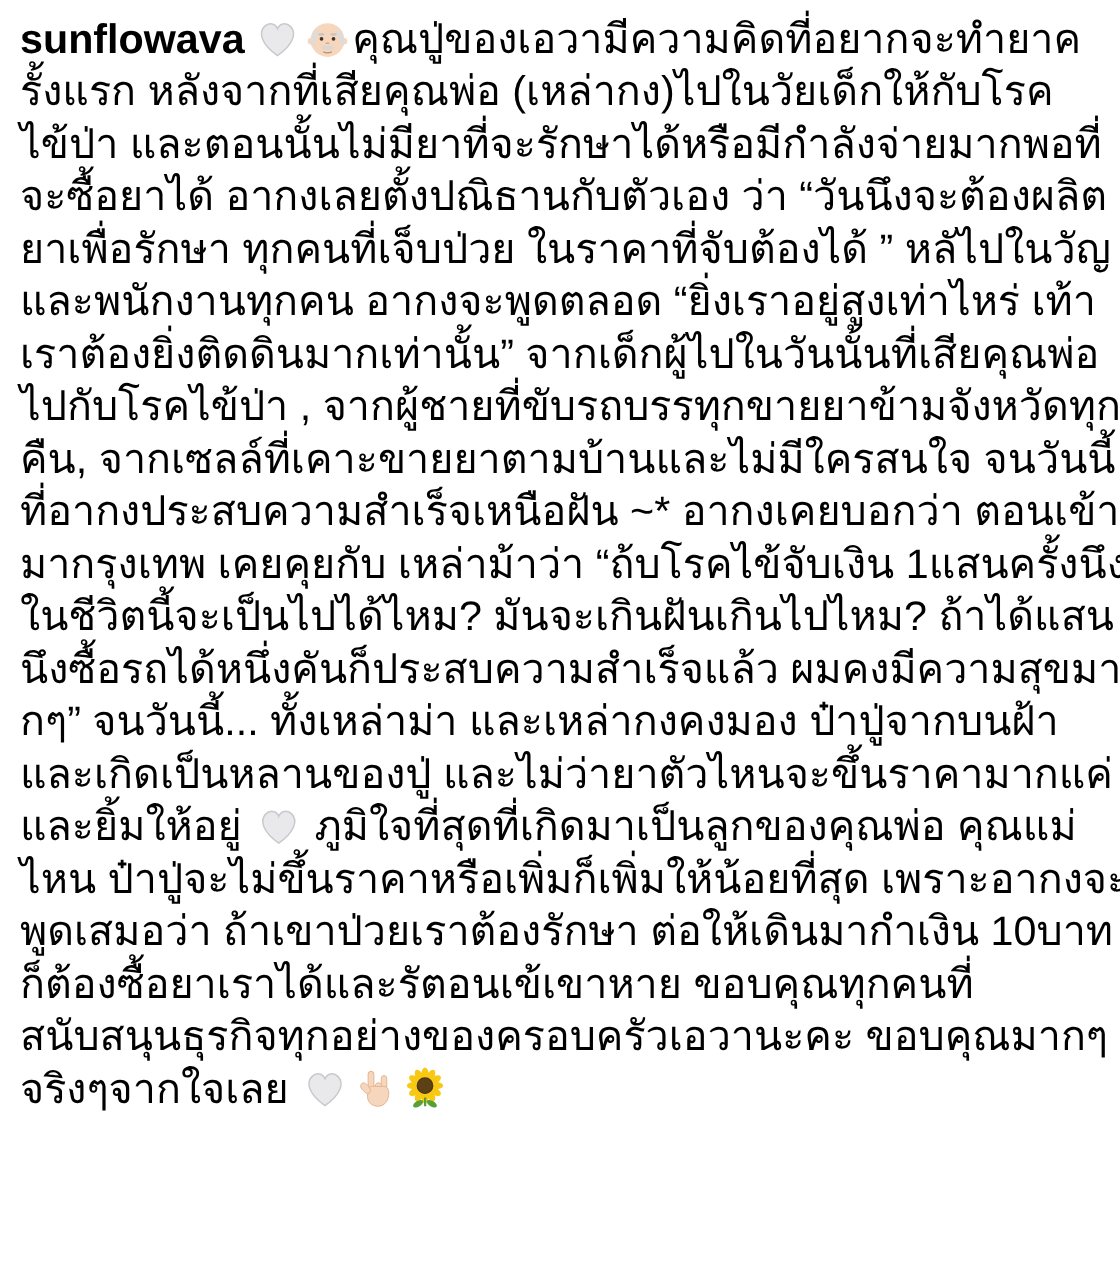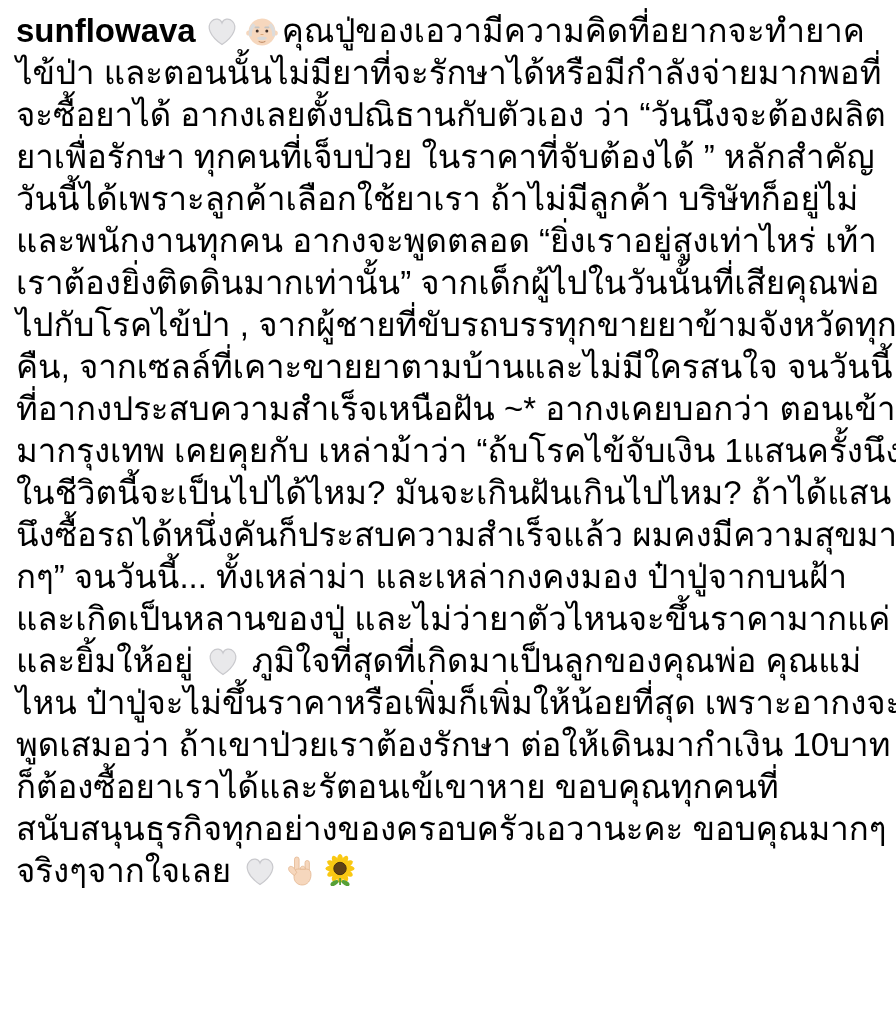--- a/index.html
+++ b/index.html
@@ -37,24 +37,24 @@
     <path d="M31 23.5c.8-5-.6-10-4-13.2l-2.6 2.2c2.8 2.5 4.2 6.5 3.8 10.7z" fill="#dcdcdc"></path>
     <rect x="10.6" y="13.6" width="5" height="1.7" rx="0.85" fill="#c4c4c4"></rect>
     <rect x="20.4" y="13.6" width="5" height="1.7" rx="0.85" fill="#c4c4c4"></rect>
     <circle cx="13.2" cy="18" r="1.5" fill="#40322c"></circle>
     <circle cx="22.8" cy="18" r="1.5" fill="#40322c"></circle>
     <path d="M17 21.5h2" stroke="#d9a87c" stroke-width="1.2" stroke-linecap="round"></path>
     <path d="M12.8 25c1.6-1.6 3.4-1.3 5.2-1.3s3.6-.3 5.2 1.3c-1.3 1.7-3.1 2.1-5.2 2.1s-3.9-.4-5.2-2.1z" fill="#d8d8d8"></path>
     <path d="M15 28.6c1.9 1 4.1 1 6 0" stroke="#b9835c" stroke-width="1" fill="none" stroke-linecap="round"></path>
   </svg>
 </span><span>คุณปู่ของเอวามีความคิดที่อยากจะทำยาค</span></div>
+      <div class="line"><span>รั้งแรก หลังจากที่เสียคุณพ่อ (เหล่ากง)ไปในวัยเด็กให้กับโรค</span></div>
       <div class="line"><span>ไข้ป่า และตอนนั้นไม่มียาที่จะรักษาได้หรือมีกำลังจ่ายมากพอที่</span></div>
       <div class="line"><span>จะซื้อยาได้ อากงเลยตั้งปณิธานกับตัวเอง ว่า “วันนึงจะต้องผลิต</span></div>
-      <div class="line"><span>ยาเพื่อรักษา ทุกคนที่เจ็บป่วย ในราคาที่จับต้องได้ ” หลักสำคัญ</span></div>
-      <div class="line"><span>วันนี้ได้เพราะลูกค้าเลือกใช้ยาเรา ถ้าไม่มีลูกค้า บริษัทก็อยู่ไม่</span></div>
+      <div class="line"><span>ยาเพื่อรักษา ทุกคนที่เจ็บป่วย ในราคาที่จับต้องได้ ” หลัไปในวัญ</span></div>
       <div class="line"><span>และพนักงานทุกคน อากงจะพูดตลอด “ยิ่งเราอยู่สูงเท่าไหร่ เท้า</span></div>
       <div class="line"><span>เราต้องยิ่งติดดินมากเท่านั้น” จากเด็กผู้ไปในวันนั้นที่เสียคุณพ่อ</span></div>
       <div class="line"><span>ไปกับโรคไข้ป่า , จากผู้ชายที่ขับรถบรรทุกขายยาข้ามจังหวัดทุก</span></div>
       <div class="line"><span>คืน, จากเซลล์ที่เคาะขายยาตามบ้านและไม่มีใครสนใจ จนวันนี้</span></div>
       <div class="line"><span>ที่อากงประสบความสำเร็จเหนือฝัน ~* อากงเคยบอกว่า ตอนเข้า</span></div>
       <div class="line"><span>มากรุงเทพ เคยคุยกับ เหล่าม้าว่า “ถ้บโรคไข้จับเงิน 1แสนครั้งนึง</span></div>
       <div class="line"><span>ในชีวิตนี้จะเป็นไปได้ไหม? มันจะเกินฝันเกินไปไหม? ถ้าได้แสน</span></div>
       <div class="line"><span>นึงซื้อรถได้หนึ่งคันก็ประสบความสำเร็จแล้ว ผมคงมีความสุขมา</span></div>
       <div class="line"><span>กๆ” จนวันนี้... ทั้งเหล่าม่า และเหล่ากงคงมอง ป๋าปู่จากบนฝ้า</span></div>
       <div class="line"><span>และเกิดเป็นหลานของปู่ และไม่ว่ายาตัวไหนจะขึ้นราคามากแค่</span></div>

